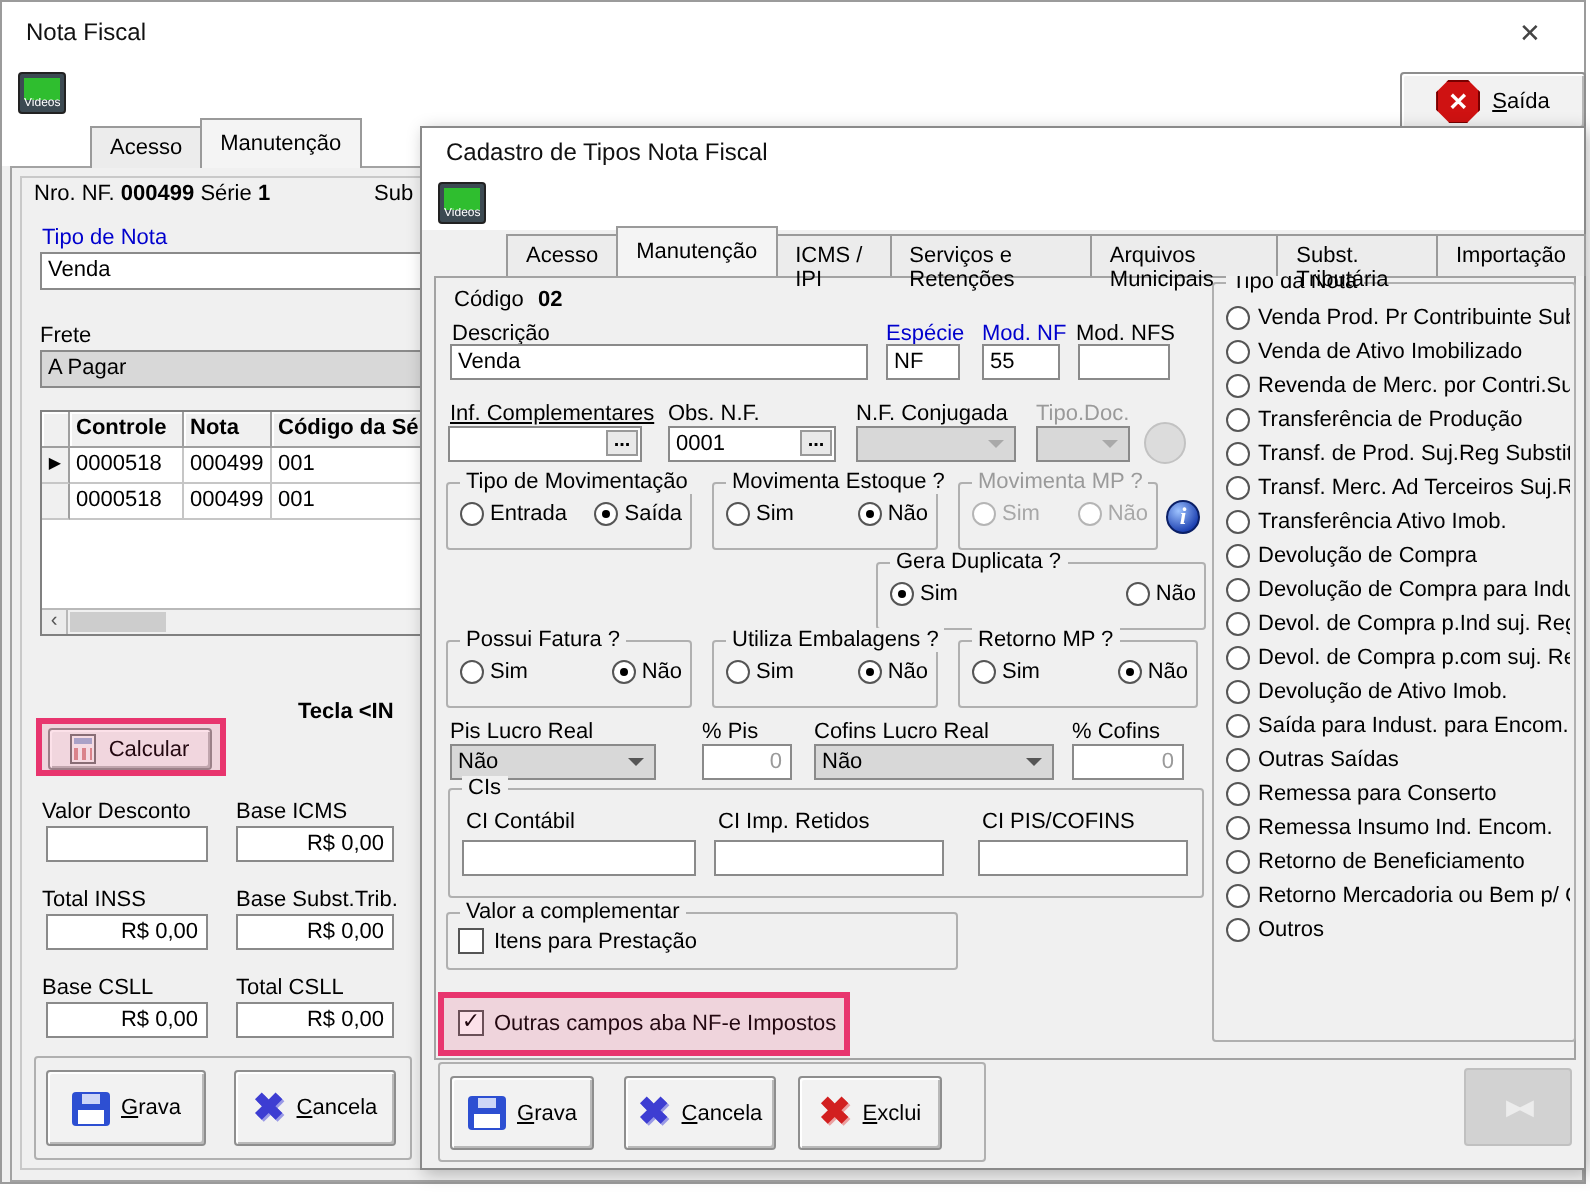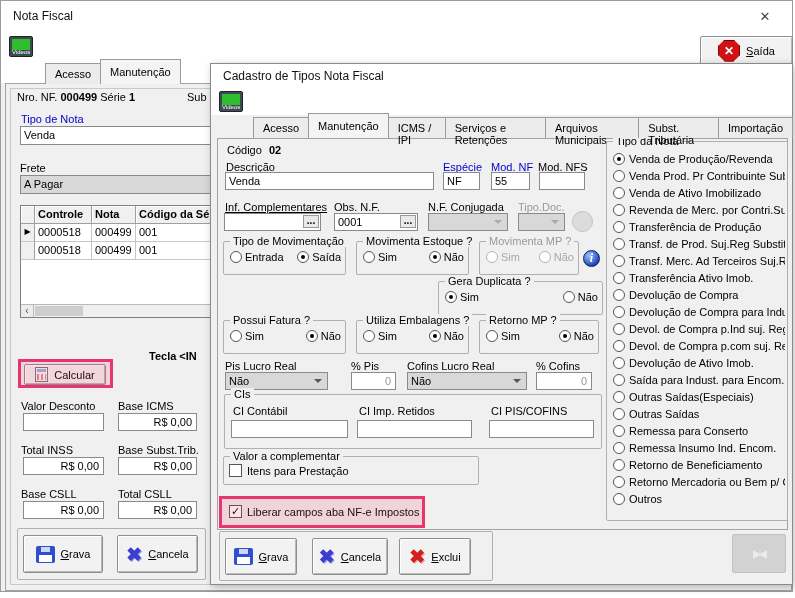--- a/index.html
+++ b/index.html
@@ -375,21 +375,21 @@
     <div class="gb" style="left:12px;top:392px;width:256px;height:29px;">
       <span class="gb-label">Valor a complementar</span>
     </div>
     <div class="cbrow" style="left:18px;top:400px;">
       <span class="cb"></span>
       <span>Itens para Prestação</span>
     </div>
 
     <div class="cbrow" style="left:18px;top:441px;">
       <span class="cb" id="cb-liberar">✓</span>
-      <span>Liberar campos aba NF-e Impostos</span>
+      <span>Outras campos aba NF-e Impostos</span>
     </div>
     <div class="hl" style="left:8px;top:432px;width:206px;height:32px;"></div>
 
     <div class="gb" style="left:8px;top:467px;width:274px;height:50px;"></div>
     <div class="btn" style="left:14px;top:474px;width:72px;height:37px;">
       <span class="icon-floppy"></span>
       <span><u>G</u>rava</span>
     </div>
     <div class="btn" style="left:101px;top:474px;width:76px;height:37px;">
       <span class="icon-xblue">✖</span>
@@ -400,24 +400,20 @@
       <span><u>E</u>xclui</span>
     </div>
     <div class="btn" style="left:521px;top:470px;width:54px;height:39px;background:#d2d2d2;box-shadow:none;border-color:#c0c0c0;">
       <span class="icon-first">▶◀</span>
     </div>
 
     <div class="gb" style="left:395px;top:77px;width:182px;height:380px;">
       <span class="gb-label">Tipo da Nota</span>
       <div id="tipo-nota-items">
           <div class="tn-row">
-            <span class="rdo on"></span>
-            <span>Venda de Produção/Revenda</span>
-          </div>
-          <div class="tn-row">
             <span class="rdo"></span>
             <span>Venda Prod. Pr Contribuinte Subs</span>
           </div>
           <div class="tn-row">
             <span class="rdo"></span>
             <span>Venda de Ativo Imobilizado</span>
           </div>
           <div class="tn-row">
             <span class="rdo"></span>
             <span>Revenda de Merc. por Contri.Sub</span>
@@ -454,24 +450,20 @@
             <span class="rdo"></span>
             <span>Devol. de Compra p.com suj. Reg</span>
           </div>
           <div class="tn-row">
             <span class="rdo"></span>
             <span>Devolução de Ativo Imob.</span>
           </div>
           <div class="tn-row">
             <span class="rdo"></span>
             <span>Saída para Indust. para Encom.</span>
-          </div>
-          <div class="tn-row">
-            <span class="rdo"></span>
-            <span>Outras Saídas(Especiais)</span>
           </div>
           <div class="tn-row">
             <span class="rdo"></span>
             <span>Outras Saídas</span>
           </div>
           <div class="tn-row">
             <span class="rdo"></span>
             <span>Remessa para Conserto</span>
           </div>
           <div class="tn-row">

